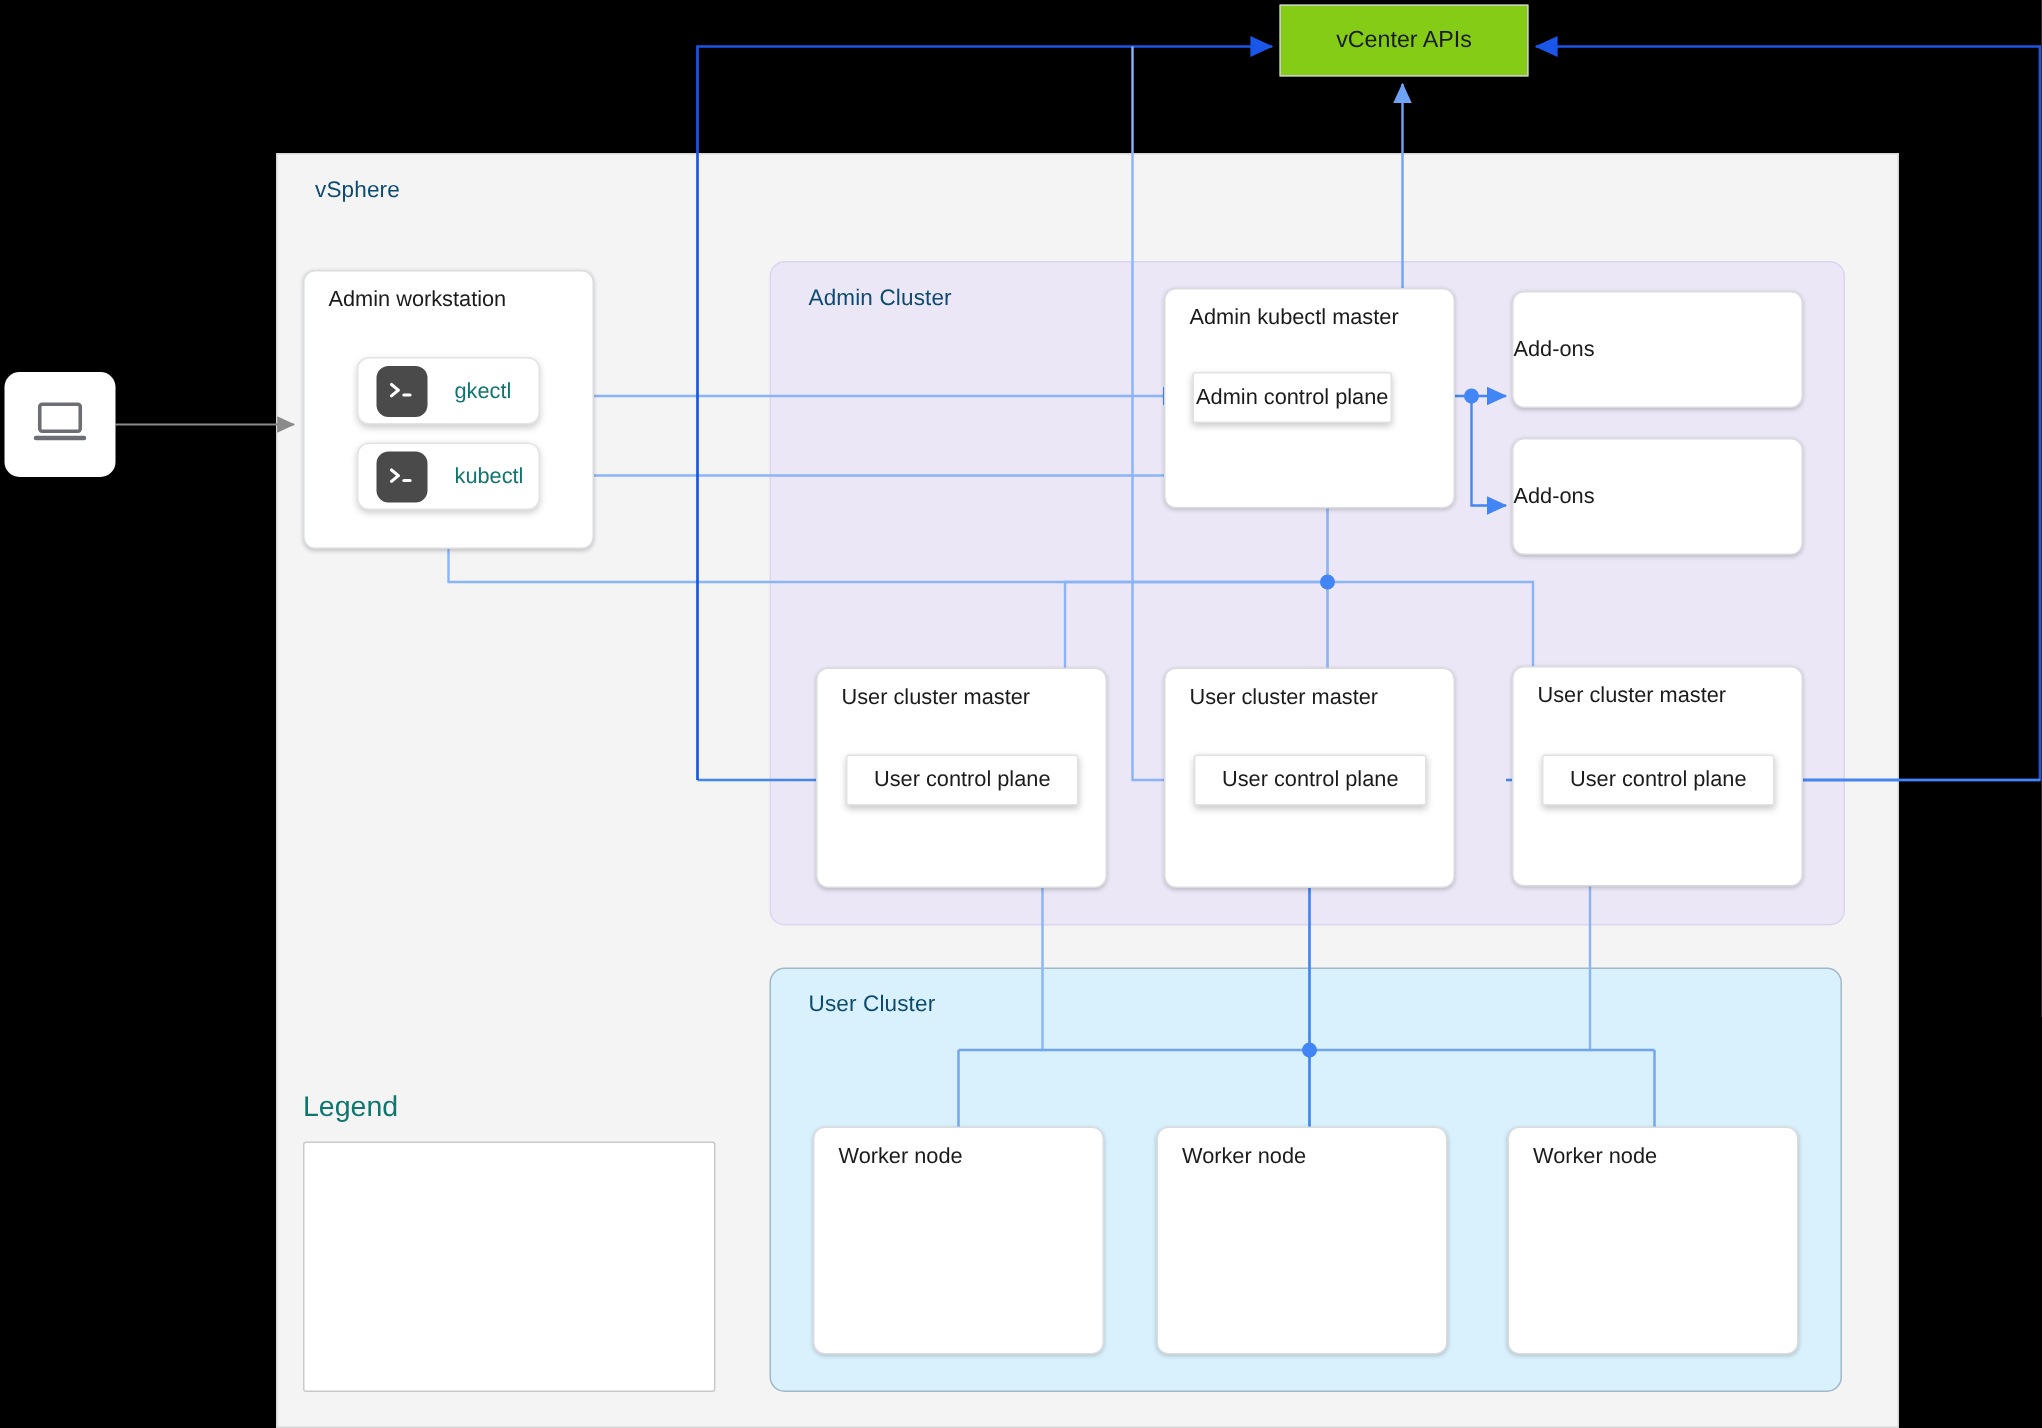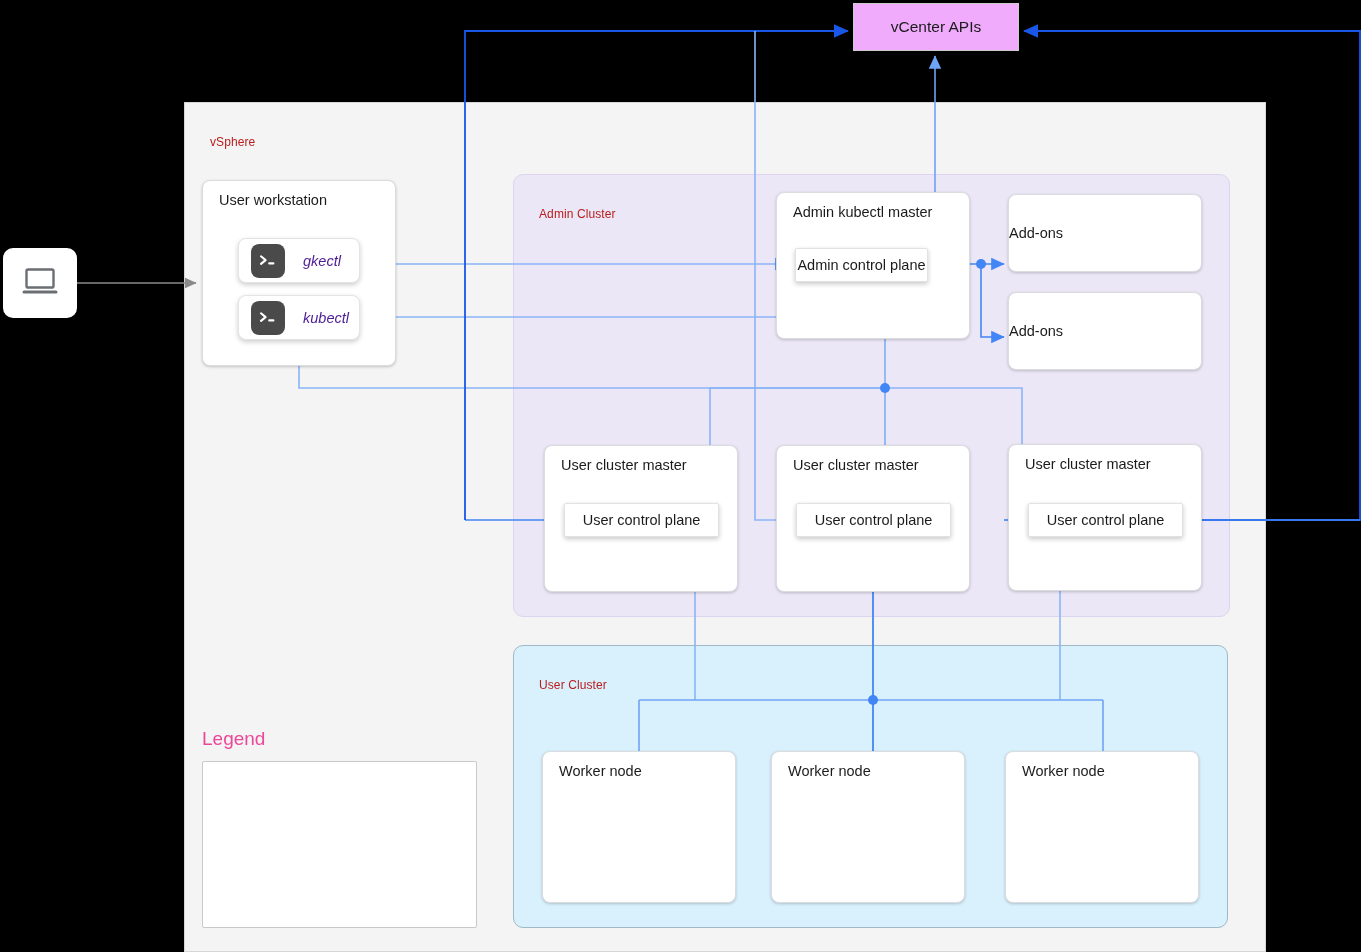--- a/index.html
+++ b/index.html
@@ -42,23 +42,23 @@
   }
   .user-cluster {
     background: #d9f1fd;
     border: 1px solid #9fb9c6;
     border-radius: 10px;
     z-index: 2;
   }
   .panel-title {
     position: absolute;
     left: 25px;
-    top: 32px;
-    font-size: 12px;
-    color: #b91c1c;
+    top: 15px;
+    font-size: 15px;
+    color: #0c4a6e;
     letter-spacing: .1px;
     white-space: nowrap;
   }
 
   
   .card {
     position: absolute;
     box-sizing: border-box;
     background: #ffffff;
     border: 1px solid #dadce0;
@@ -96,21 +96,21 @@
     font-size: 14.5px;
     color: #1b1b1b;
     z-index: 8;
     white-space: nowrap;
   }
 
   
   .vcenter {
     position: absolute;
     box-sizing: border-box;
-    background: #f0abfc;
+    background: #84cc16;
     border: 1px solid #cccccc;
     border-radius: 0;
     display: flex;
     align-items: center;
     justify-content: center;
     font-size: 15.5px;
     color: #1b1b1b;
     z-index: 9;
     white-space: nowrap;
   }
@@ -133,42 +133,41 @@
     border-radius: 8px;
     background: #4a4a4a;
     display: flex;
     align-items: center;
     justify-content: center;
     flex: none;
   }
   .cli-label {
     margin-left: 18px;
     font-size: 14.5px;
-    color: #4c1d95;
-    white-space: nowrap;
-    font-style: italic;
+    color: #0f766e;
+    white-space: nowrap;
   }
 
   
   .user-node {
     position: absolute;
     box-sizing: border-box;
     background: #ffffff;
     border-radius: 10px;
     display: flex;
     align-items: center;
     justify-content: center;
     z-index: 9;
   }
 
   
   .legend-title {
     position: absolute;
     font-size: 19px;
-    color: #ec4899;
+    color: #0f766e;
     z-index: 7;
   }
   .legend-box {
     position: absolute;
     box-sizing: border-box;
     background: #ffffff;
     border: 1px solid #c9c9c9;
     border-radius: 2px;
     z-index: 7;
   }
@@ -273,21 +272,21 @@
   <div class="user-node" style="left:3px; top:248px; width:74px; height:70px;">
     <span>
       <svg width="38" height="30" viewBox="0 0 38 30" aria-hidden="true">
         <rect x="5.5" y="3.5" width="27" height="18" rx="1.6" fill="none" stroke="#6b6f73" stroke-width="2.4"></rect>
         <rect x="1.5" y="24.5" width="35" height="3" rx="1.5" fill="#6b6f73"></rect>
       </svg>
     </span>
   </div>
 
   <div class="card" style="left:202px; top:180px; width:194px; height:186px;">
-    <div class="card-title">User workstation</div>
+    <div class="card-title">Admin workstation</div>
   </div>
 
   <div class="cli-chip" style="left:238px; top:238px; width:122px; height:45px;">
     <span class="cli-glyph">
       <svg width="20" height="16" viewBox="0 0 20 16" aria-hidden="true">
         <path d="M3 3.3 L7.6 7.1 L3 10.9" fill="none" stroke="#ffffff" stroke-width="2.1" stroke-linecap="round" stroke-linejoin="round"></path>
         <rect x="10.2" y="9.3" width="6.2" height="2.1" rx="1" fill="#ffffff"></rect>
       </svg>
     </span>
     <span class="cli-label">gkectl</span>

